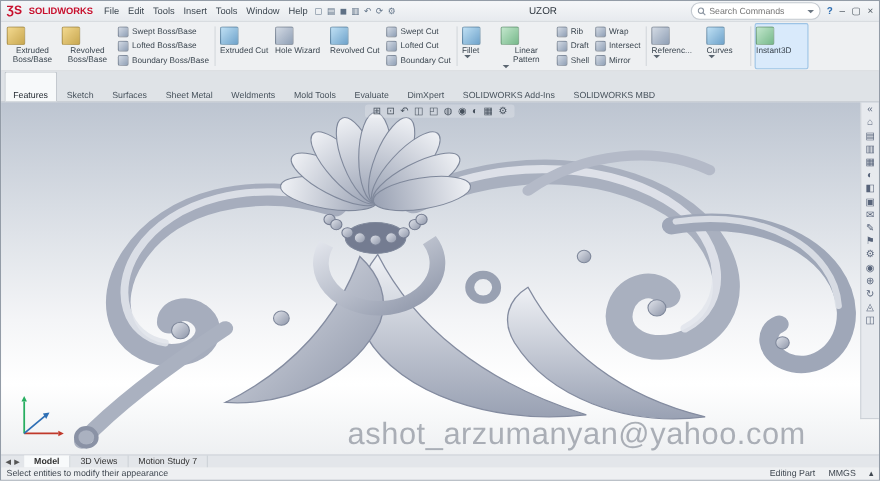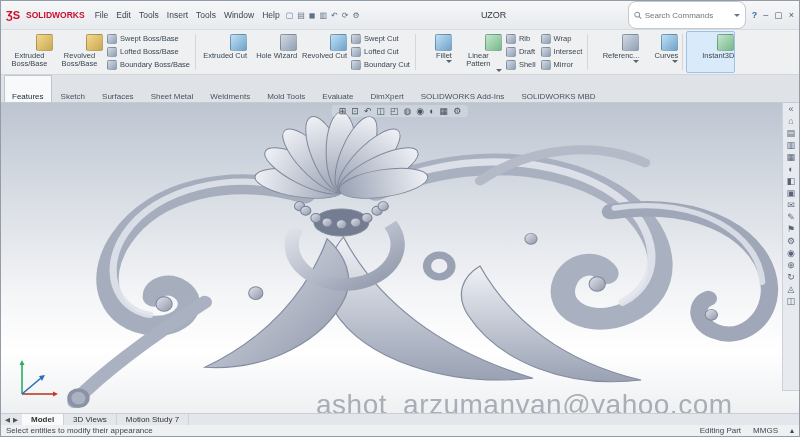--- a/index.html
+++ b/index.html
@@ -9,34 +9,34 @@
 
   
   .titlebar{flex:0 0 16px;display:flex;align-items:center;gap:6px;padding:0 5px;
     background:linear-gradient(#f5f7f9,#e7eaee);border-bottom:1px solid #d8dce0;font-size:8.5px}
   .logo{color:#c8102e;font-weight:bold;font-size:11px;letter-spacing:0}
   .appname{color:#c8102e;font-weight:bold;font-size:8.5px;margin-right:4px}
   .menu{display:flex;gap:8px;color:#3c4650}
   .qa{display:flex;gap:4px;color:#5f7186;font-size:8px}
   .doc-title{margin:4px auto;color:#2f3740;font-size:9px}
   .search{display:flex;align-items:center;gap:3px;background:#fff;border:1px solid #c3c9d0;
-    border-radius:8px;height:28px;padding:0 5px;width:118px}
+    border-radius:8px;height:16px;padding:0 5px;width:118px}
   .search input{border:0;outline:0;background:transparent;font-size:8px;width:86px;color:#666;
     font-family:"Liberation Sans",sans-serif}
   .caret{width:0;height:0;border-left:3px solid transparent;border-right:3px solid transparent;
     border-top:3px solid #6b7682;display:inline-block}
   .winctl{display:flex;gap:6px;align-items:center;color:#4c565f;font-size:9px}
   .help-badge{color:#2f6fb2;font-weight:bold}
 
   
   .ribbon{flex:0 0 42px;background:#eef0f2;display:flex;align-items:stretch;padding:1px 2px;
     border-bottom:1px solid #d2d6da}
   .rgroup{display:flex;align-items:stretch;padding:0 2px;gap:1px}
   .rsep{width:1px;background:#d3d7db;margin:3px 1px}
-  .btn-lg{display:flex;flex-direction:column;align-items:flex-end;width:49px;padding:2px 0 0;
+  .btn-lg{display:flex;flex-direction:column;align-items:flex-start;width:49px;padding:2px 0 0;
     text-align:center;line-height:1.1;font-size:7.5px;color:#3b4650;border:1px solid transparent;border-radius:2px}
   .btn-lg.active-tool{background:#d9eafb;border-color:#9cc3e5}
   .col{display:flex;flex-direction:column;justify-content:center;gap:1px;padding:0 2px}
   .btn-sm{display:flex;align-items:center;gap:3px;font-size:7.5px;color:#3b4650;height:12px;white-space:nowrap}
   .ic{display:inline-block;border:1px solid rgba(0,0,0,.18);border-radius:2px}
   .ic.lg{width:17px;height:17px;margin-bottom:1px}
   .ic.sm{width:10px;height:10px}
   .c1{background:linear-gradient(135deg,#f3d98f,#c9a851)}
   .c2{background:linear-gradient(135deg,#bfe0f4,#6fa3cb)}
   .c3{background:linear-gradient(135deg,#d3dae4,#90a0b6)}

